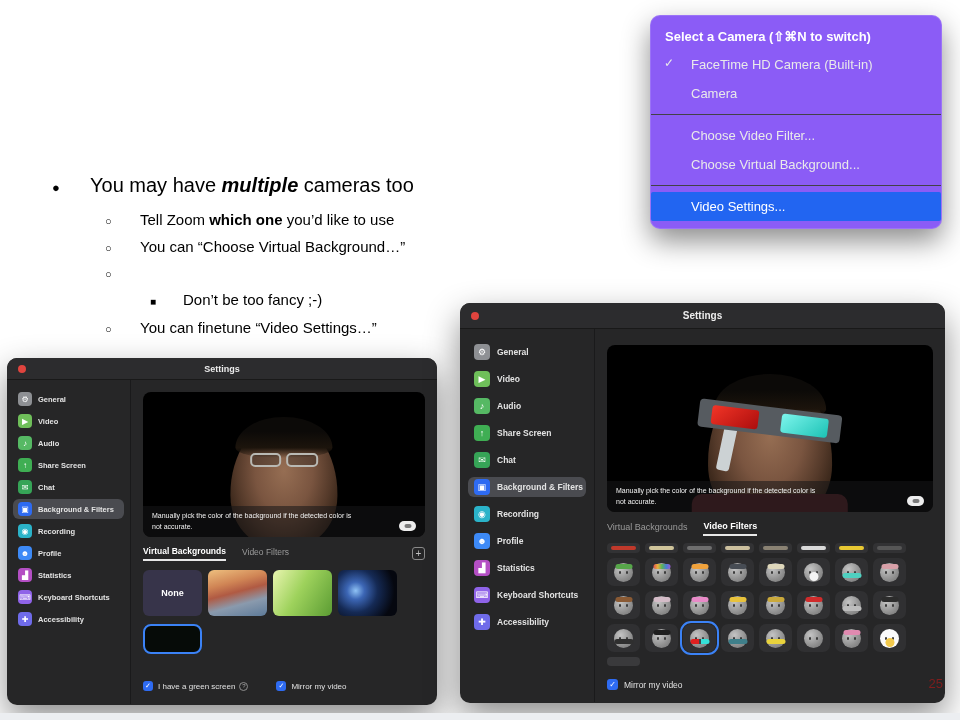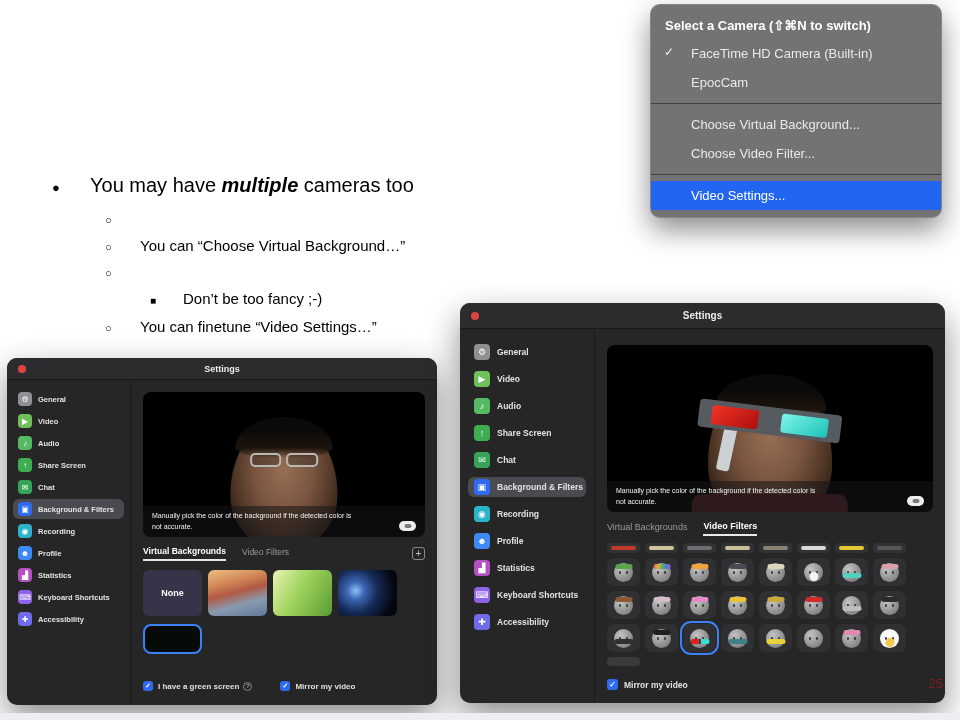--- a/index.html
+++ b/index.html
@@ -20,21 +20,21 @@
   .b-l2 { font-size:15px; line-height:26px; }
   .b-l2 .marker { font-size:11px; width:20px; margin-left:65px; flex:none; }
   .b-l2 .txt { margin-left:15px; }
   .b-l3 { font-size:15px; line-height:26px; }
   .b-l3 .marker { font-size:10px; width:20px; margin-left:110px; flex:none; }
   .b-l3 .txt { margin-left:13px; }
   .bi { font-weight:bold; font-style:italic; }
   .bo { font-weight:bold; }
 
   
-  .camera-menu { position:absolute; left:650px; top:4px; width:292px; background:#737373;
+  .camera-menu { position:absolute; left:650px; top:15px; width:292px; background:#8b5cf6;
     border:1px solid rgba(255,255,255,.14); border-radius:10px; box-shadow:0 12px 28px rgba(0,0,0,.45);
     padding:5px 0 7px; color:#e9e9ea; font-size:13px; z-index:30; }
   .menu-header { font-weight:bold; color:#fff; padding:8px 14px 6px; }
   .menu-item { position:relative; padding:7px 14px 7px 40px; }
   .menu-check { position:absolute; left:13px; top:6px; font-size:12px; }
   .menu-sep { height:1px; background:#424247; margin:6px 0; }
   .menu-item.highlight { background:#2265f1; color:#fff; border-radius:2px; }
 
   
   .window { position:absolute; background:#262627; border-radius:10px; overflow:hidden;
@@ -80,21 +80,21 @@
   .add-btn { margin-left:auto; width:13px; height:13px; border:1px solid #8a8a8a; border-radius:3px;
     color:#c0c0c0; font-size:10px; line-height:11px; text-align:center; }
 
   .thumb-row { display:flex; gap:6px; margin-top:9px; }
   .thumb { width:59px; height:46px; border-radius:6px; }
   .thumb-none { background:#37344a; color:#fff; font-size:9px; font-weight:bold;
     display:flex; align-items:center; justify-content:center; }
   .thumb-selected { width:59px; height:30px; border:2px solid #3b82f6; border-radius:8px;
     background:#060b08; margin-top:8px; }
 
-  .check-row { display:flex; align-items:center; margin-top:auto; padding-bottom:13px; color:#e0e0e0;font-weight:bold; }
+  .check-row { display:flex; align-items:center; margin-top:auto; padding-bottom:13px; color:#e0e0e0; }
   .checkbox { background:#2e6bf2; color:#fff; display:flex; align-items:center; justify-content:center; flex:none; }
   .qmark { border:1px solid #8d8d8d; border-radius:50%; color:#aaa; display:flex; align-items:center; justify-content:center; flex:none; }
 
   
   .win-left { left:7px; top:358px; width:430px; height:347px; }
   .win-left .titlebar { height:22px; font-size:9px; }
   .win-left .win-body { height:324px; }
   .win-left .sidebar { width:124px; padding:9px 6px; gap:2px; }
   .win-left .side-item { gap:6px; padding:3px 5px; }
   .win-left .side-icon { width:14px; height:14px; font-size:8px; }
@@ -144,20 +144,21 @@
 <div class="slide">
 
 
   <div class="bullets">
     <div class="b-row b-l1">
       <span class="marker">●</span>
       <span class="txt"><span>You may have </span><span class="bi">multiple</span><span> cameras too</span></span>
     </div>
     <div class="b-row b-l2">
       <span class="marker">○</span>
+      <span class="txt"><span>Tell Zoom </span><span class="bo">which one</span><span> you’d like to use</span></span>
     </div>
     <div class="b-row b-l2">
       <span class="marker">○</span>
       <span class="txt">You can “Choose Virtual Background…”</span>
     </div>
     <div class="b-row b-l2">
       <span class="marker">○</span>
     </div>
     <div class="b-row b-l3">
       <span class="marker">■</span>
@@ -169,28 +170,28 @@
     </div>
   </div>
 
   <div class="camera-menu">
     <div class="menu-header">Select a Camera (⇧⌘N to switch)</div>
     <div class="menu-item">
       <span class="menu-check">✓</span>
       <span>FaceTime HD Camera (Built-in)</span>
     </div>
     <div class="menu-item">
-      <span>EpocCam</span>
+      <span>Camera</span>
     </div>
     <div class="menu-sep"></div>
     <div class="menu-item">
+      <span>Choose Video Filter...</span>
+    </div>
+    <div class="menu-item">
       <span>Choose Virtual Background...</span>
-    </div>
-    <div class="menu-item">
-      <span>Choose Video Filter...</span>
     </div>
     <div class="menu-sep"></div>
     <div class="menu-item highlight">
       <span>Video Settings...</span>
     </div>
   </div>
 
   <div class="window win-left">
     <div class="titlebar">
       <span class="traffic"></span>

